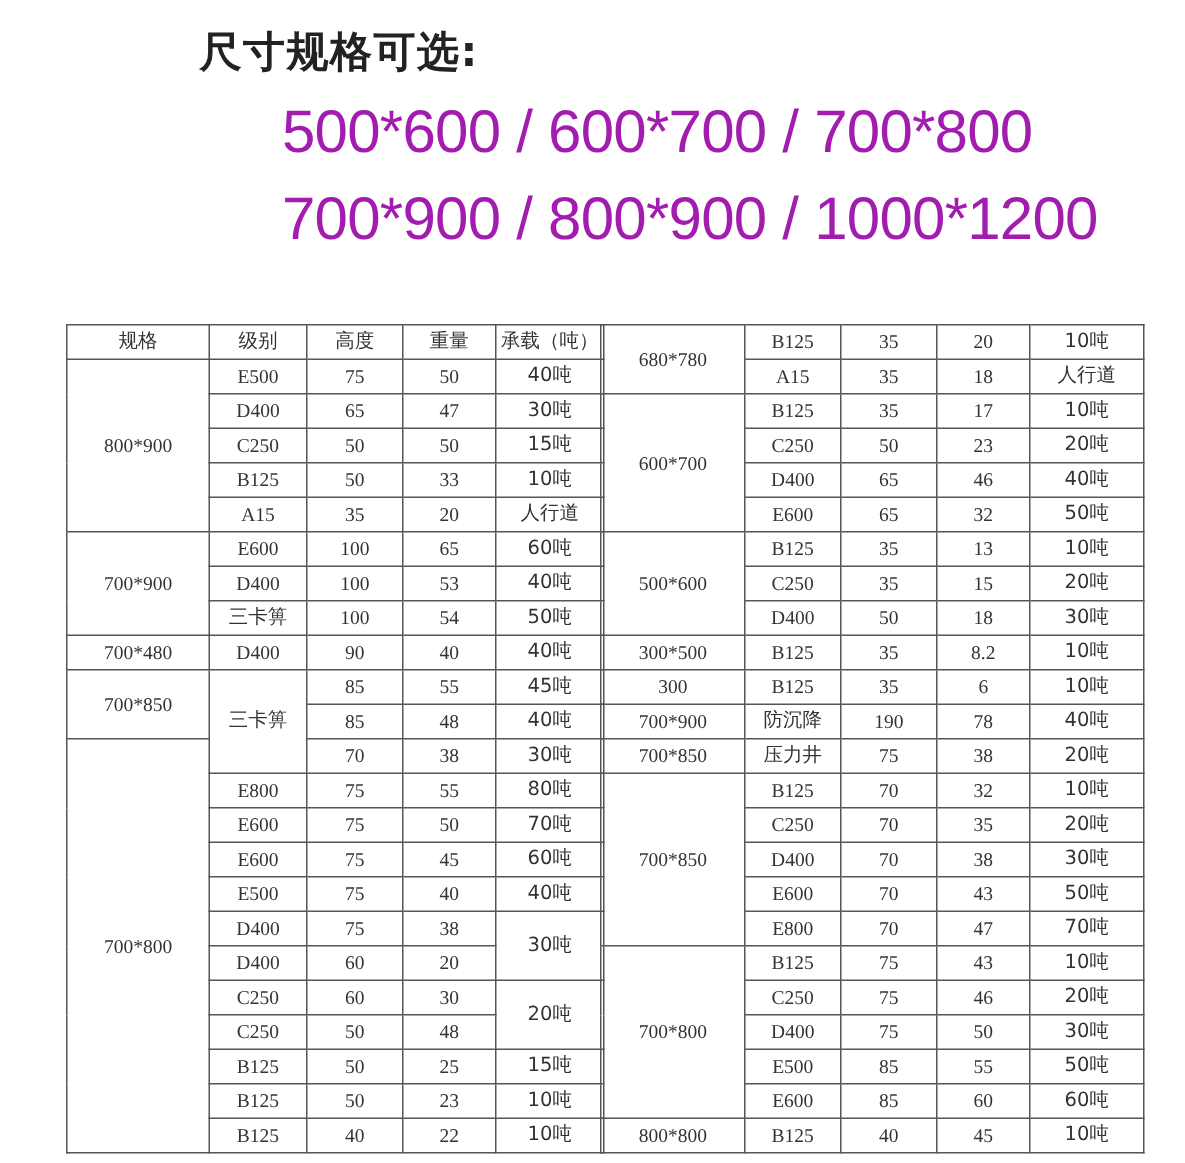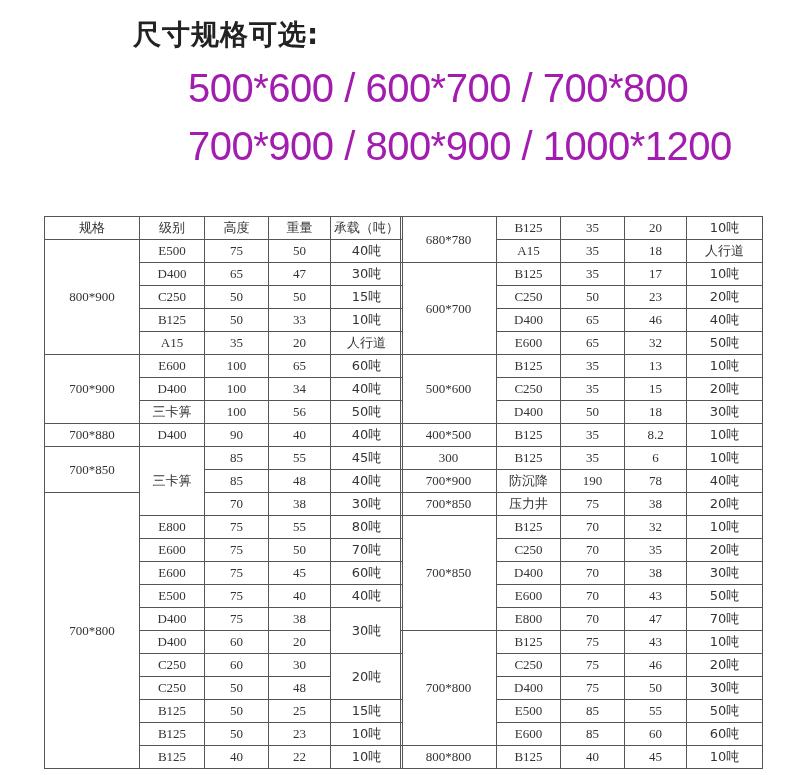--- a/index.html
+++ b/index.html
@@ -73,32 +73,32 @@
   <tr>
     <td rowspan="3">700*900</td>
     <td>E600</td>
     <td>100</td>
     <td>65</td>
     <td class="cjk">60吨</td>
   </tr>
   <tr>
     <td>D400</td>
     <td>100</td>
-    <td>34</td>
+    <td>53</td>
     <td class="cjk">40吨</td>
   </tr>
   <tr>
     <td class="cjk">三卡箅</td>
     <td>100</td>
-    <td>56</td>
+    <td>54</td>
     <td class="cjk">50吨</td>
   </tr>
 
   <tr>
-    <td>700*880</td>
+    <td>700*480</td>
     <td>D400</td>
     <td>90</td>
     <td>40</td>
     <td class="cjk">40吨</td>
   </tr>
 
   <tr>
     <td rowspan="2">700*850</td>
     <td rowspan="3" class="cjk">三卡箅</td>
     <td>85</td>
@@ -248,21 +248,21 @@
     <td class="cjk">20吨</td>
   </tr>
   <tr>
     <td>D400</td>
     <td>50</td>
     <td>18</td>
     <td class="cjk">30吨</td>
   </tr>
 
   <tr>
-    <td>400*500</td>
+    <td>300*500</td>
     <td>B125</td>
     <td>35</td>
     <td>8.2</td>
     <td class="cjk">10吨</td>
   </tr>
   <tr>
     <td>300</td>
     <td>B125</td>
     <td>35</td>
     <td>6</td>

